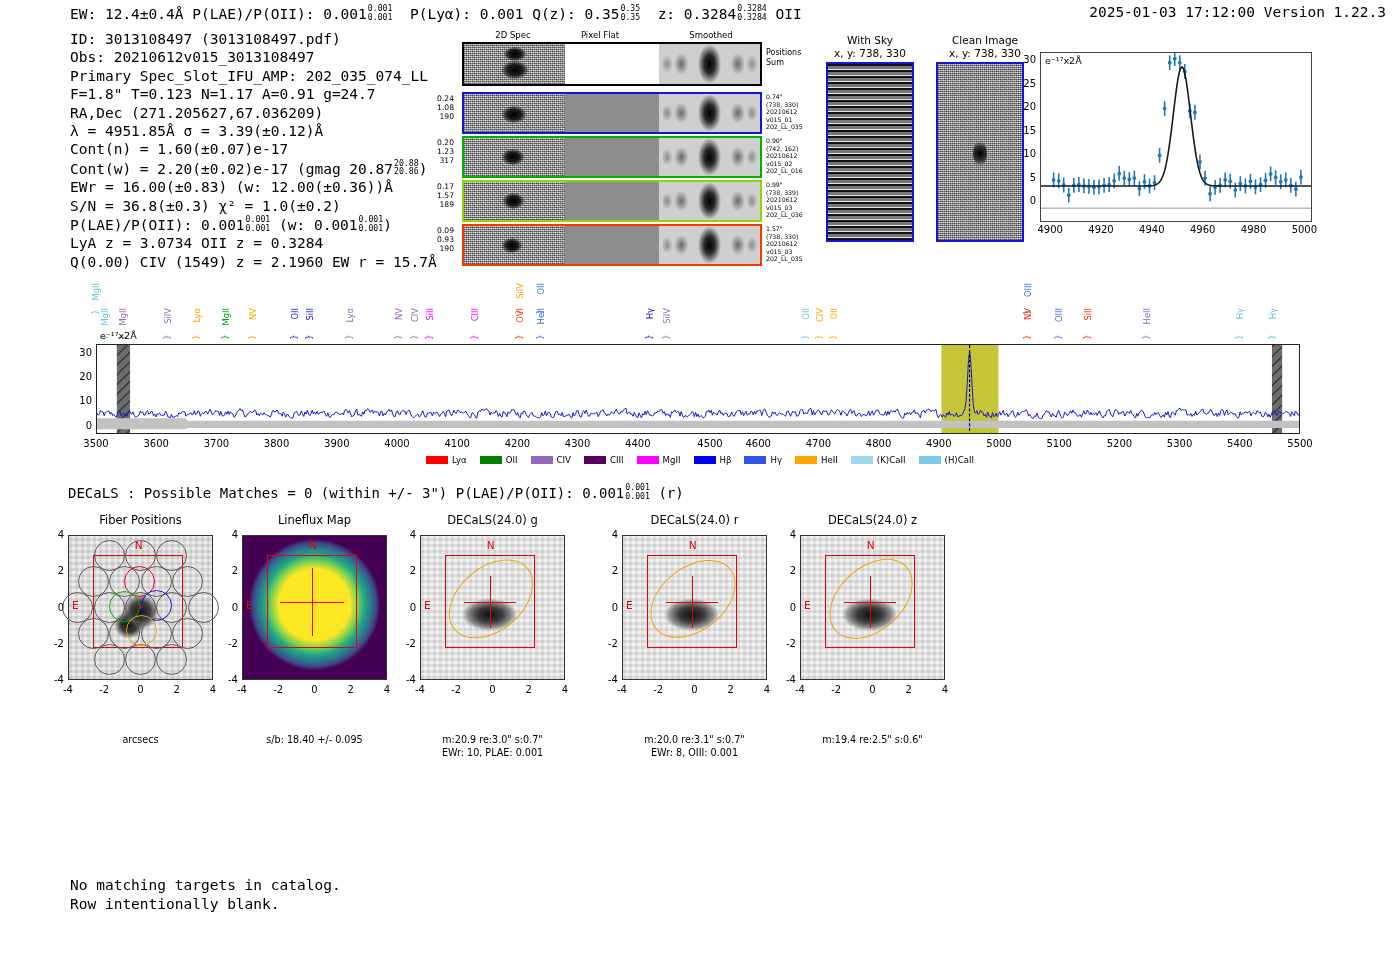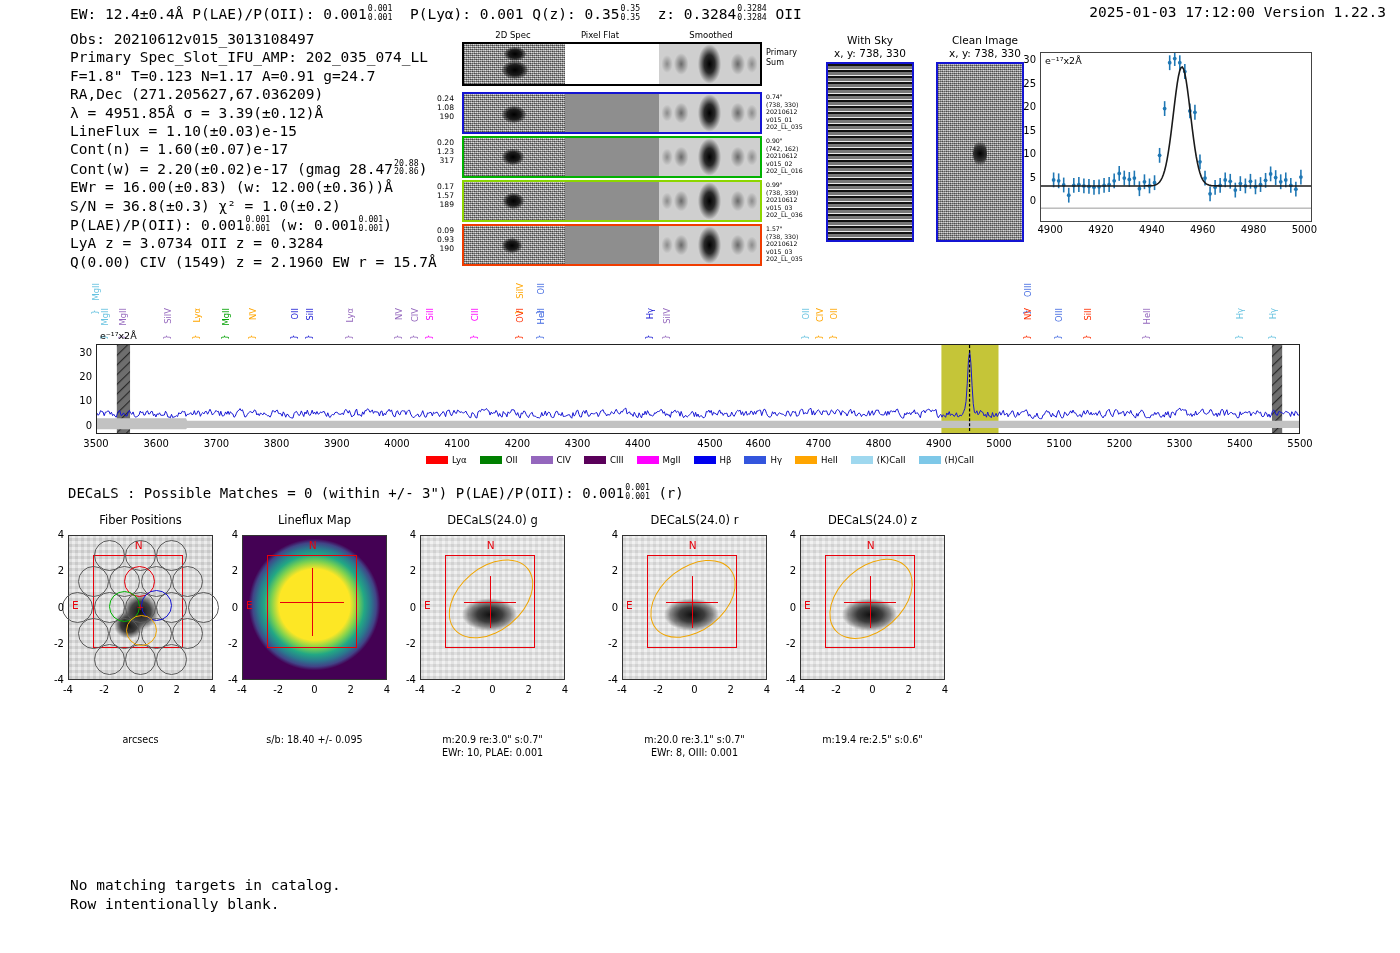--- a/index.html
+++ b/index.html
@@ -106,28 +106,28 @@
 
 <div class="abs mono nowrap" id="hdr-line">
   <span>EW: 12.4±0.4Å  P(LAE)/P(OII): 0.001</span><span class="sup"><span>0.001</span><span>0.001</span></span>
   &nbsp;<span>P(Lyα): 0.001  Q(z): 0.35</span><span class="sup"><span>0.35</span><span>0.35</span></span>
   &nbsp;<span>z: 0.3284</span><span class="sup"><span>0.3284</span><span>0.3284</span></span>
   <span>OII</span>
 </div>
 <div class="abs mono nowrap" id="hdr-stamp">2025-01-03 17:12:00  Version 1.22.3</div>
 
 <div class="abs mono" id="info-block">
+  <div>ID: 3013108497 (3013108497.pdf)</div>
   <div>Obs: 20210612v015_3013108497</div>
   <div>Primary Spec_Slot_IFU_AMP: 202_035_074_LL</div>
   <div>F=1.8"  T=0.123  N=1.17  A=0.91  g=24.7</div>
   <div>RA,Dec (271.205627,67.036209)</div>
   <div>λ = 4951.85Å  σ = 3.39(±0.12)Å</div>
-  <div>LineFlux = 1.10(±0.03)e-15</div>
   <div>Cont(n) = 1.60(±0.07)e-17</div>
-  <div class="nowrap"><span>Cont(w) = 2.20(±0.02)e-17 (gmag 28.47</span><span class="sup"><span>20.88</span><span>20.86</span></span><span>)</span></div>
+  <div class="nowrap"><span>Cont(w) = 2.20(±0.02)e-17 (gmag 20.87</span><span class="sup"><span>20.88</span><span>20.86</span></span><span>)</span></div>
   <div>EWr = 16.00(±0.83) (w: 12.00(±0.36))Å</div>
   <div>S/N = 36.8(±0.3)  χ² = 1.0(±0.2)</div>
   <div class="nowrap"><span>P(LAE)/P(OII): 0.001</span><span class="sup"><span>0.001</span><span>0.001</span></span>
       <span>(w: 0.001</span><span class="sup"><span>0.001</span><span>0.001</span></span><span>)</span></div>
   <div>LyA z = 3.0734  OII z = 0.3284</div>
   <div>Q(0.00) CIV (1549) z = 2.1960  EW r = 15.7Å</div>
 </div>
 
 <div class="abs sans" id="spec2d">
   <div class="p2dtitle" style="left:42px;width:102px;">2D Spec</div>
@@ -136,21 +136,21 @@
 
   <div class="strip" style="top:12px;height:44px;border-color:#000;">
     <div class="cellA noise" style="position:relative;">
       <div class="blobdark" style="left:40%;top:8%;width:22%;height:34%;"></div>
       <div class="blobdark" style="left:38%;top:42%;width:26%;height:46%;"></div>
     </div>
     <div class="cellB flat-white"></div>
     <div class="cellC smoothband"></div>
   </div>
   <div class="lblR" style="top:18px;font-size:8px;line-height:10px;">
-    <div>Primary</div>
+    <div>Positions</div>
     <div>Sum</div>
   </div>
 
   <div class="strip" style="top:62px;height:42px;border-color:#1414d2;">
     <div class="cellA noise" style="position:relative;">
         <div class="blobdark" style="left:38%;top:32%;width:24%;height:44%;"></div>
       </div>
     <div class="cellB flat-grey"></div>
     <div class="cellC smoothband"></div>
   </div>

